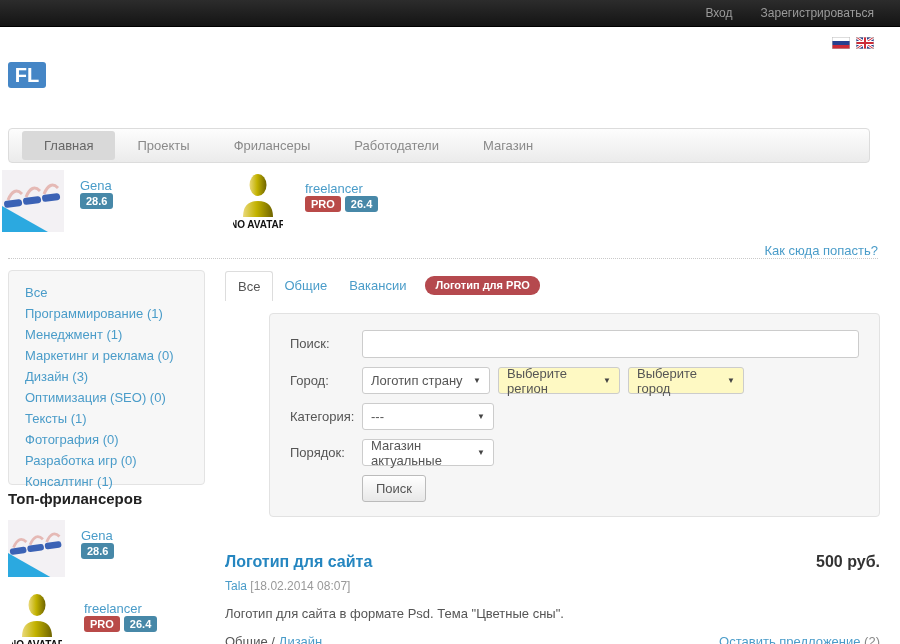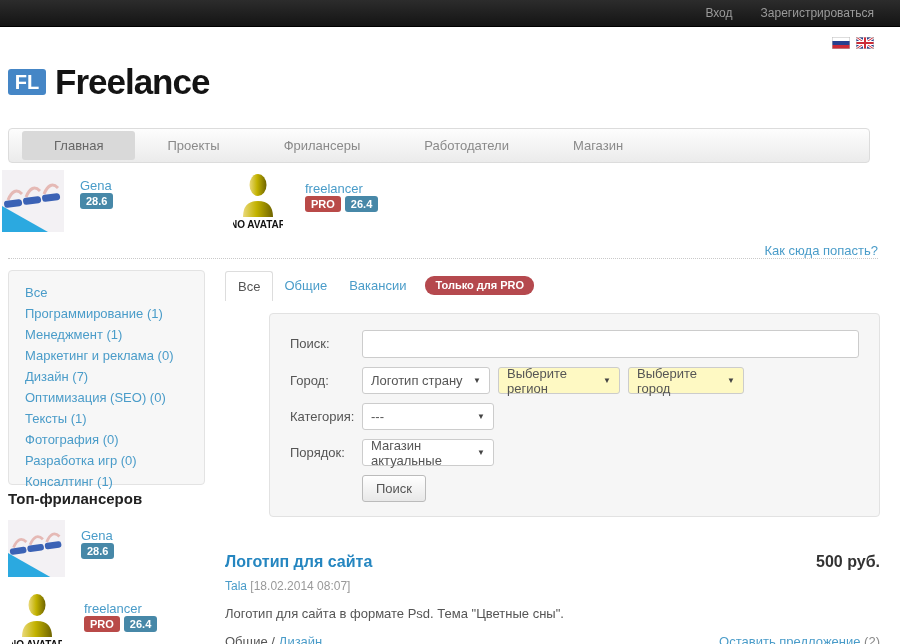--- a/index.html
+++ b/index.html
@@ -20,21 +20,21 @@
   
   .logo { position:absolute; top:62px; left:8px; display:flex; align-items:center; gap:9px; }
   .logo-sq { width:38px; height:26px; background:#4586c6; border-radius:3px; color:#fff;
     font-weight:bold; font-size:20px; display:flex; align-items:center; justify-content:center; }
   .logo-txt { font-size:35px; font-weight:bold; color:#141414; letter-spacing:-1px; }
 
   
   .nav { position:absolute; top:128px; left:8px; width:862px; height:35px;
     background:linear-gradient(180deg,#fdfdfd,#ebebeb); border:1px solid #dcdcdc; border-radius:4px;
     display:flex; align-items:center; padding-left:13px; }
-  .nav a { color:#8a8a8a; font-size:13px; padding:7px 32px; border-radius:3px; }
+  .nav a { color:#8a8a8a; font-size:13px; padding:7px 22px; border-radius:3px; }
   .nav a.active { background:#d9d9d9; color:#666; }
 
   
   .featured { position:absolute; top:170px; left:0; width:900px; height:64px; }
   .fcard { position:absolute; top:0; display:flex; }
   .fname { color:#4a9cc9; font-size:13px; margin-top:8px; }
   .badges { display:flex; gap:4px; }
   .badge { display:inline-block; font-size:11px; font-weight:bold; color:#fff;
     padding:2px 6px; border-radius:3px; }
   .badge.rating { background:#4788a8; }
@@ -121,21 +121,20 @@
     <rect x="7" width="4" height="12" fill="#fff"></rect>
       <rect y="4" width="18" height="4" fill="#fff"></rect>
     <rect x="8" width="2" height="12" fill="#cc2b37"></rect>
       <rect y="5" width="18" height="2" fill="#cc2b37"></rect>
     <rect width="18" height="12" fill="none" stroke="#bbb" stroke-width="1"></rect>
   </svg>
 </div>
 
 <div class="logo">
   <div class="logo-sq">FL</div>
-  <div class="logo-txt">Freelance</div>
 </div>
 
 <div class="nav">
   <a class="active">Главная</a>
   <a>Проекты</a>
   <a>Фрилансеры</a>
   <a>Работодатели</a>
   <a>Магазин</a>
 </div>
 
@@ -177,21 +176,21 @@
 </div>
 
 <a class="how-link">Как сюда попасть?</a>
 <div class="hr-dot-top"></div>
 
 <div class="side-cats">
   <a>Все</a>
   <a>Программирование (1)</a>
   <a>Менеджмент (1)</a>
   <a>Маркетинг и реклама (0)</a>
-  <a>Дизайн (7)</a>
+  <a>Дизайн (3)</a>
   <a>Оптимизация (SEO) (0)</a>
   <a>Тексты (1)</a>
   <a>Фотография (0)</a>
   <a>Разработка игр (0)</a>
   <a>Консалтинг (1)</a>
 </div>
 
 <div class="topfl">
   <h3>Топ-фрилансеров</h3>
   <div class="tf-item" style="gap:16px;">
@@ -229,21 +228,21 @@
     </div>
   </div>
 </div>
 
 <div class="main">
 
   <div class="tabs">
     <span class="tab-active">Все</span>
     <a class="tab-link">Общие</a>
     <a class="tab-link">Вакансии</a>
-    <span class="tab-pro">Только для PRO</span>
+    <span class="tab-pro">Логотип для PRO</span>
   </div>
 
   <div class="filterbox">
     <div class="frow">
       <label>Поиск:</label>
       <input class="tinput" type="text" value="" style="">
     </div>
     <div class="frow">
       <label>Город:</label>
       <div class="sel" style="width:128px">

